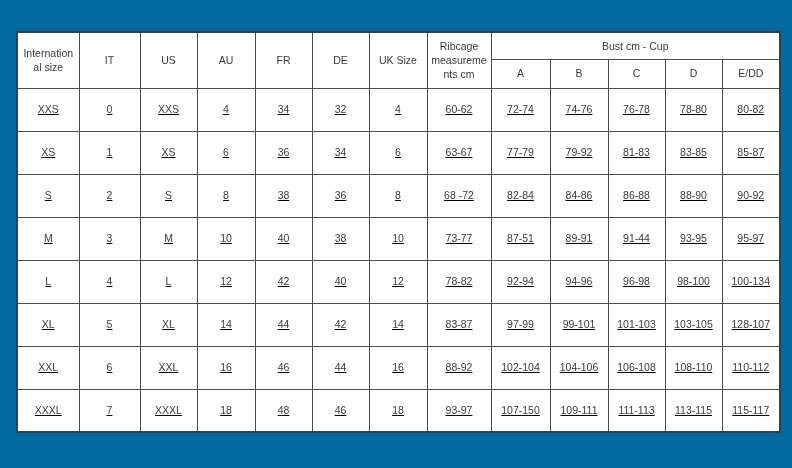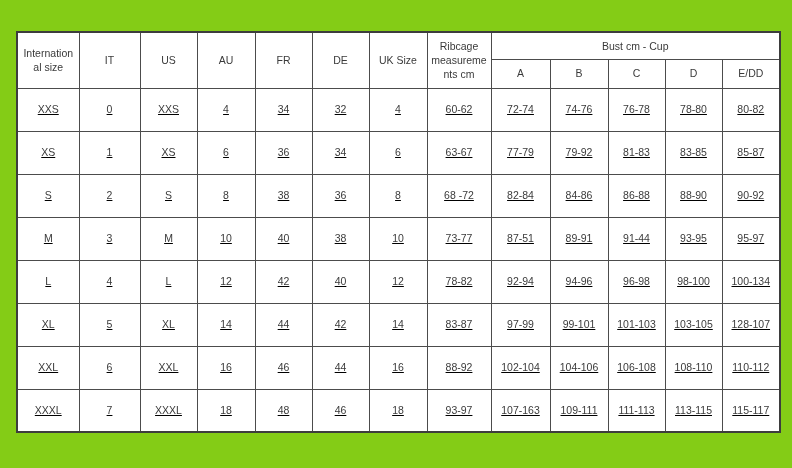--- a/index.html
+++ b/index.html
@@ -5,21 +5,21 @@
   html, body {
     margin: 0;
     padding: 0;
     background: #ffffff;
     font-family: "Liberation Sans", sans-serif;
   }
   .page {
     position: relative;
     width: 792px;
     height: 468px;
-    background: #84cc16;
+    background: #0369a1;
     overflow: hidden;
   }
   table.size-table {
     position: absolute;
     left: 16px;
     top: 31px;
     width: 757px;
     height: 402px;
     border-collapse: collapse;
     table-layout: fixed;
@@ -191,21 +191,21 @@
         </tr>
         <tr>
           <td>XXXL</td>
           <td>7</td>
           <td>XXXL</td>
           <td>18</td>
           <td>48</td>
           <td>46</td>
           <td>18</td>
           <td>93-97</td>
-          <td>107-163</td>
+          <td>107-150</td>
           <td>109-111</td>
           <td>111-113</td>
           <td>113-115</td>
           <td>115-117</td>
         </tr>
       </tbody>
   </table>
 </div>
 
 </body></html>

